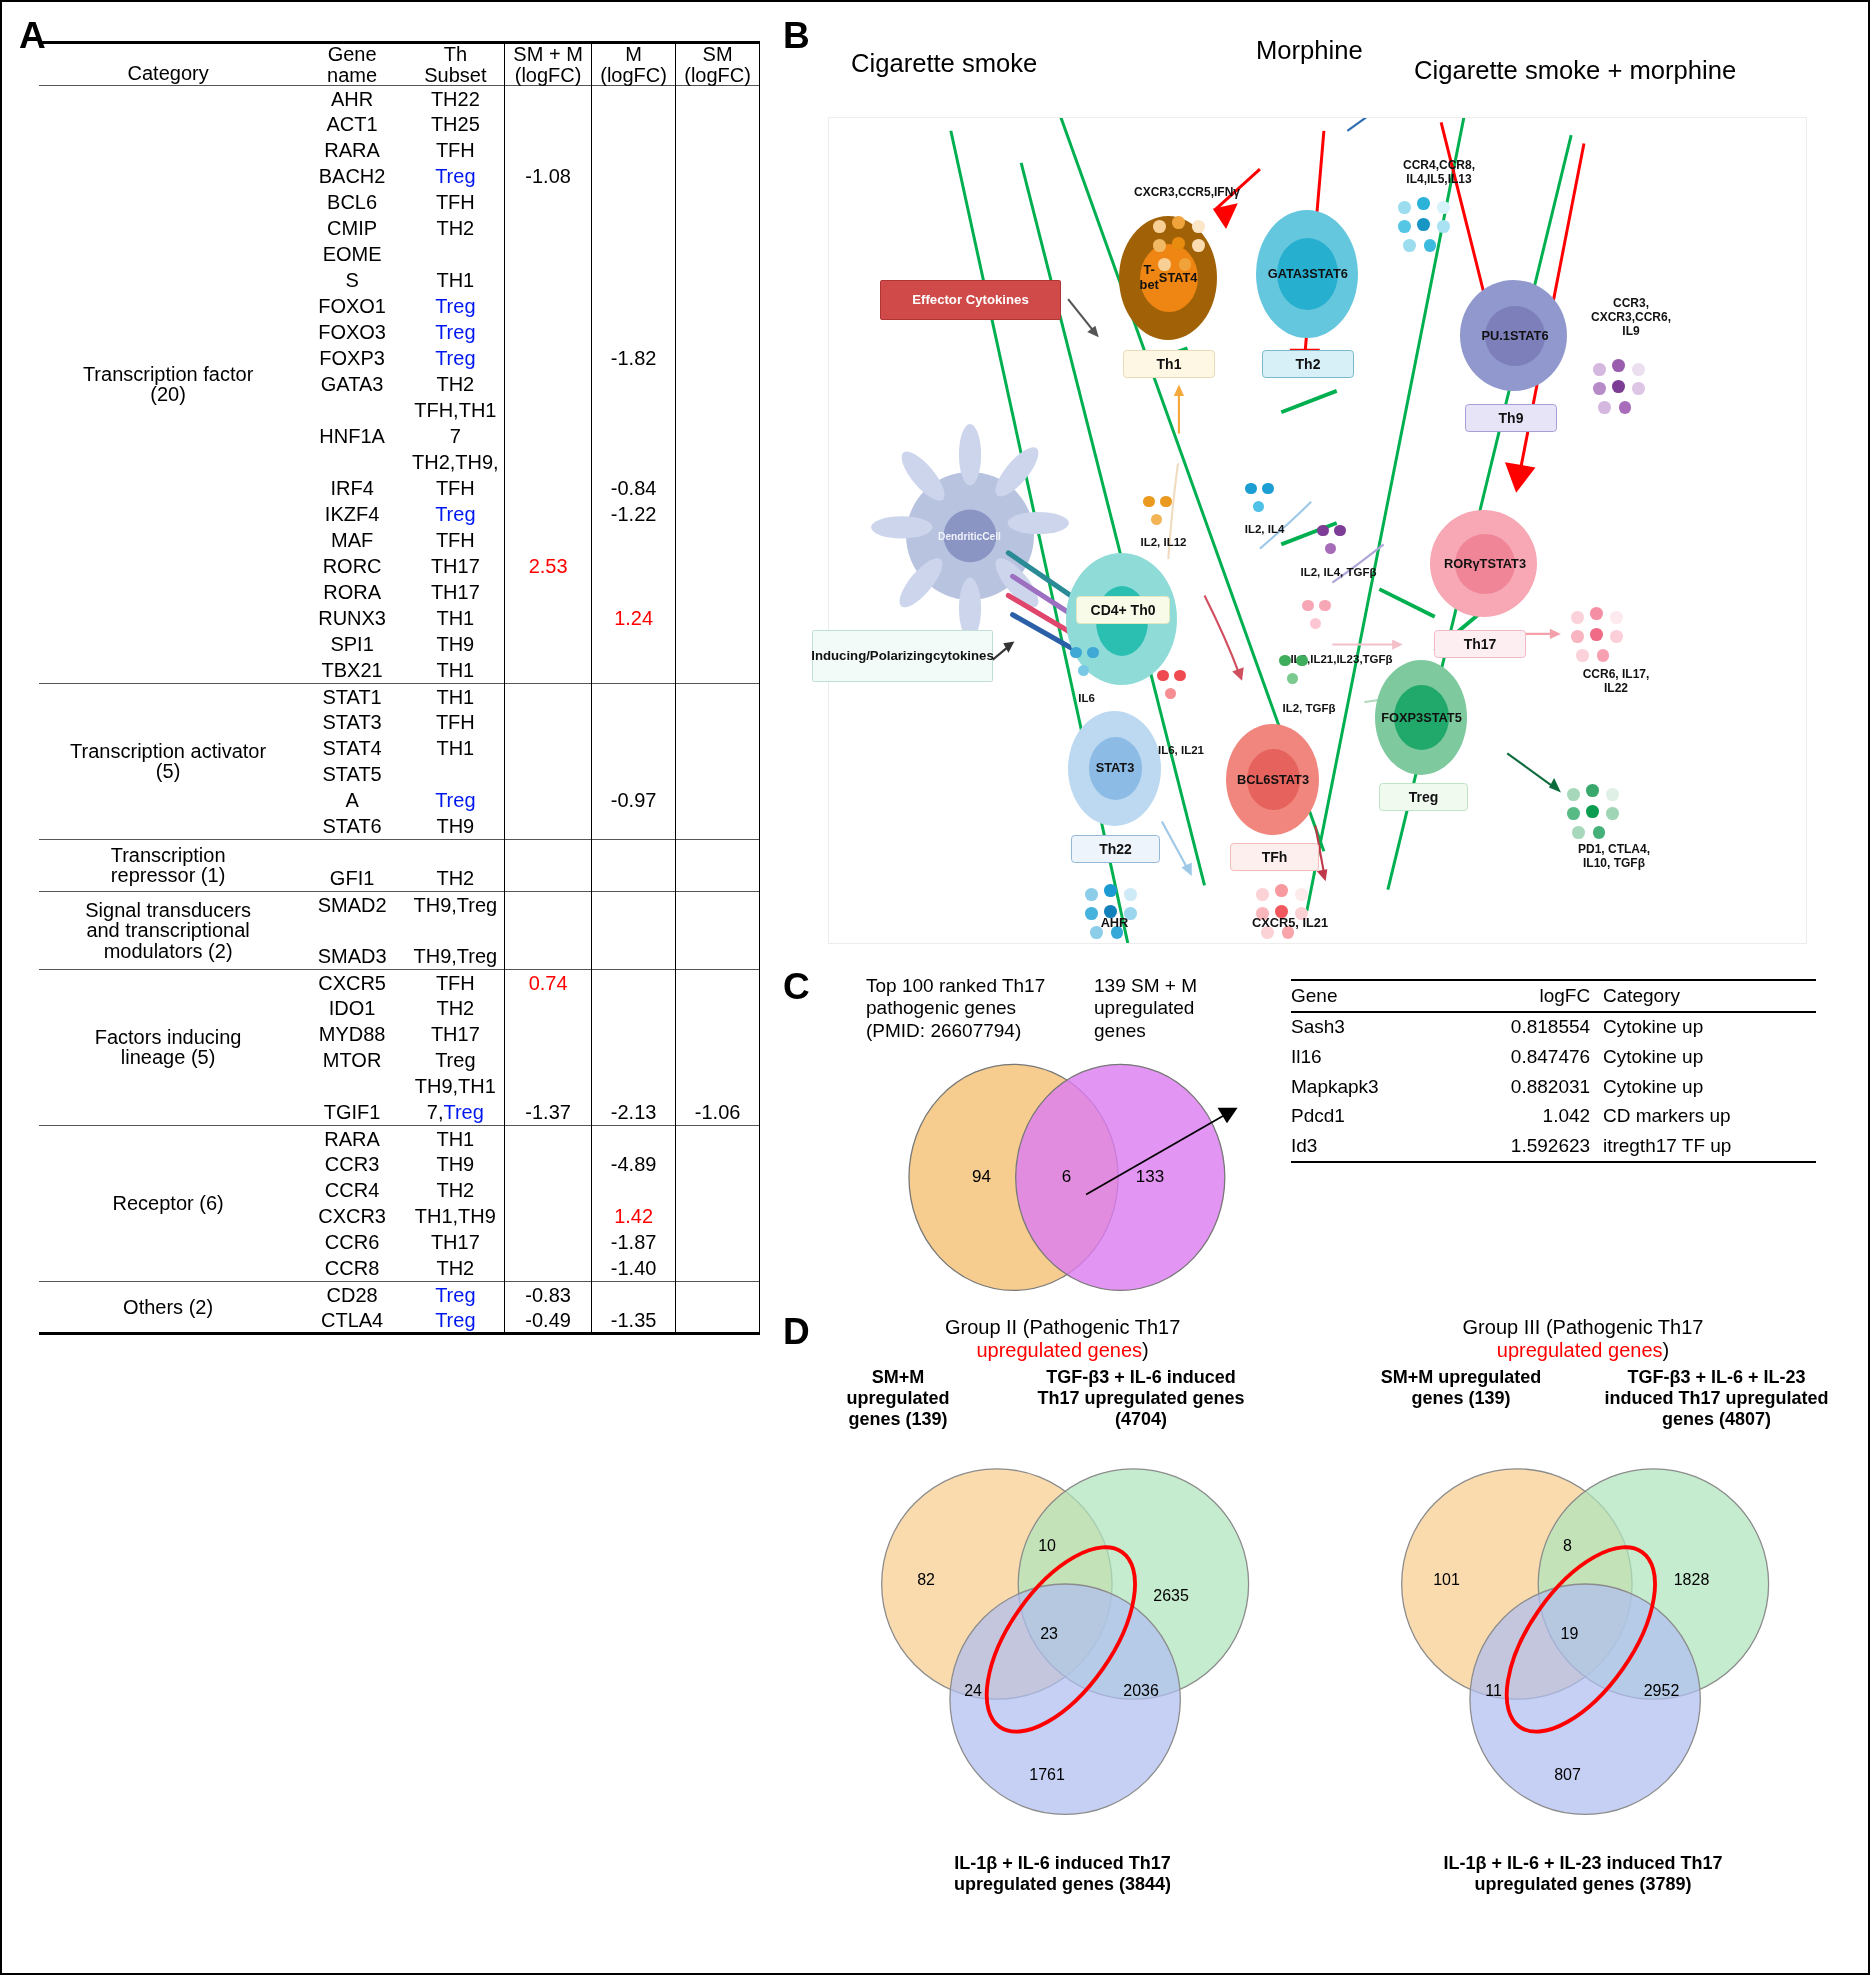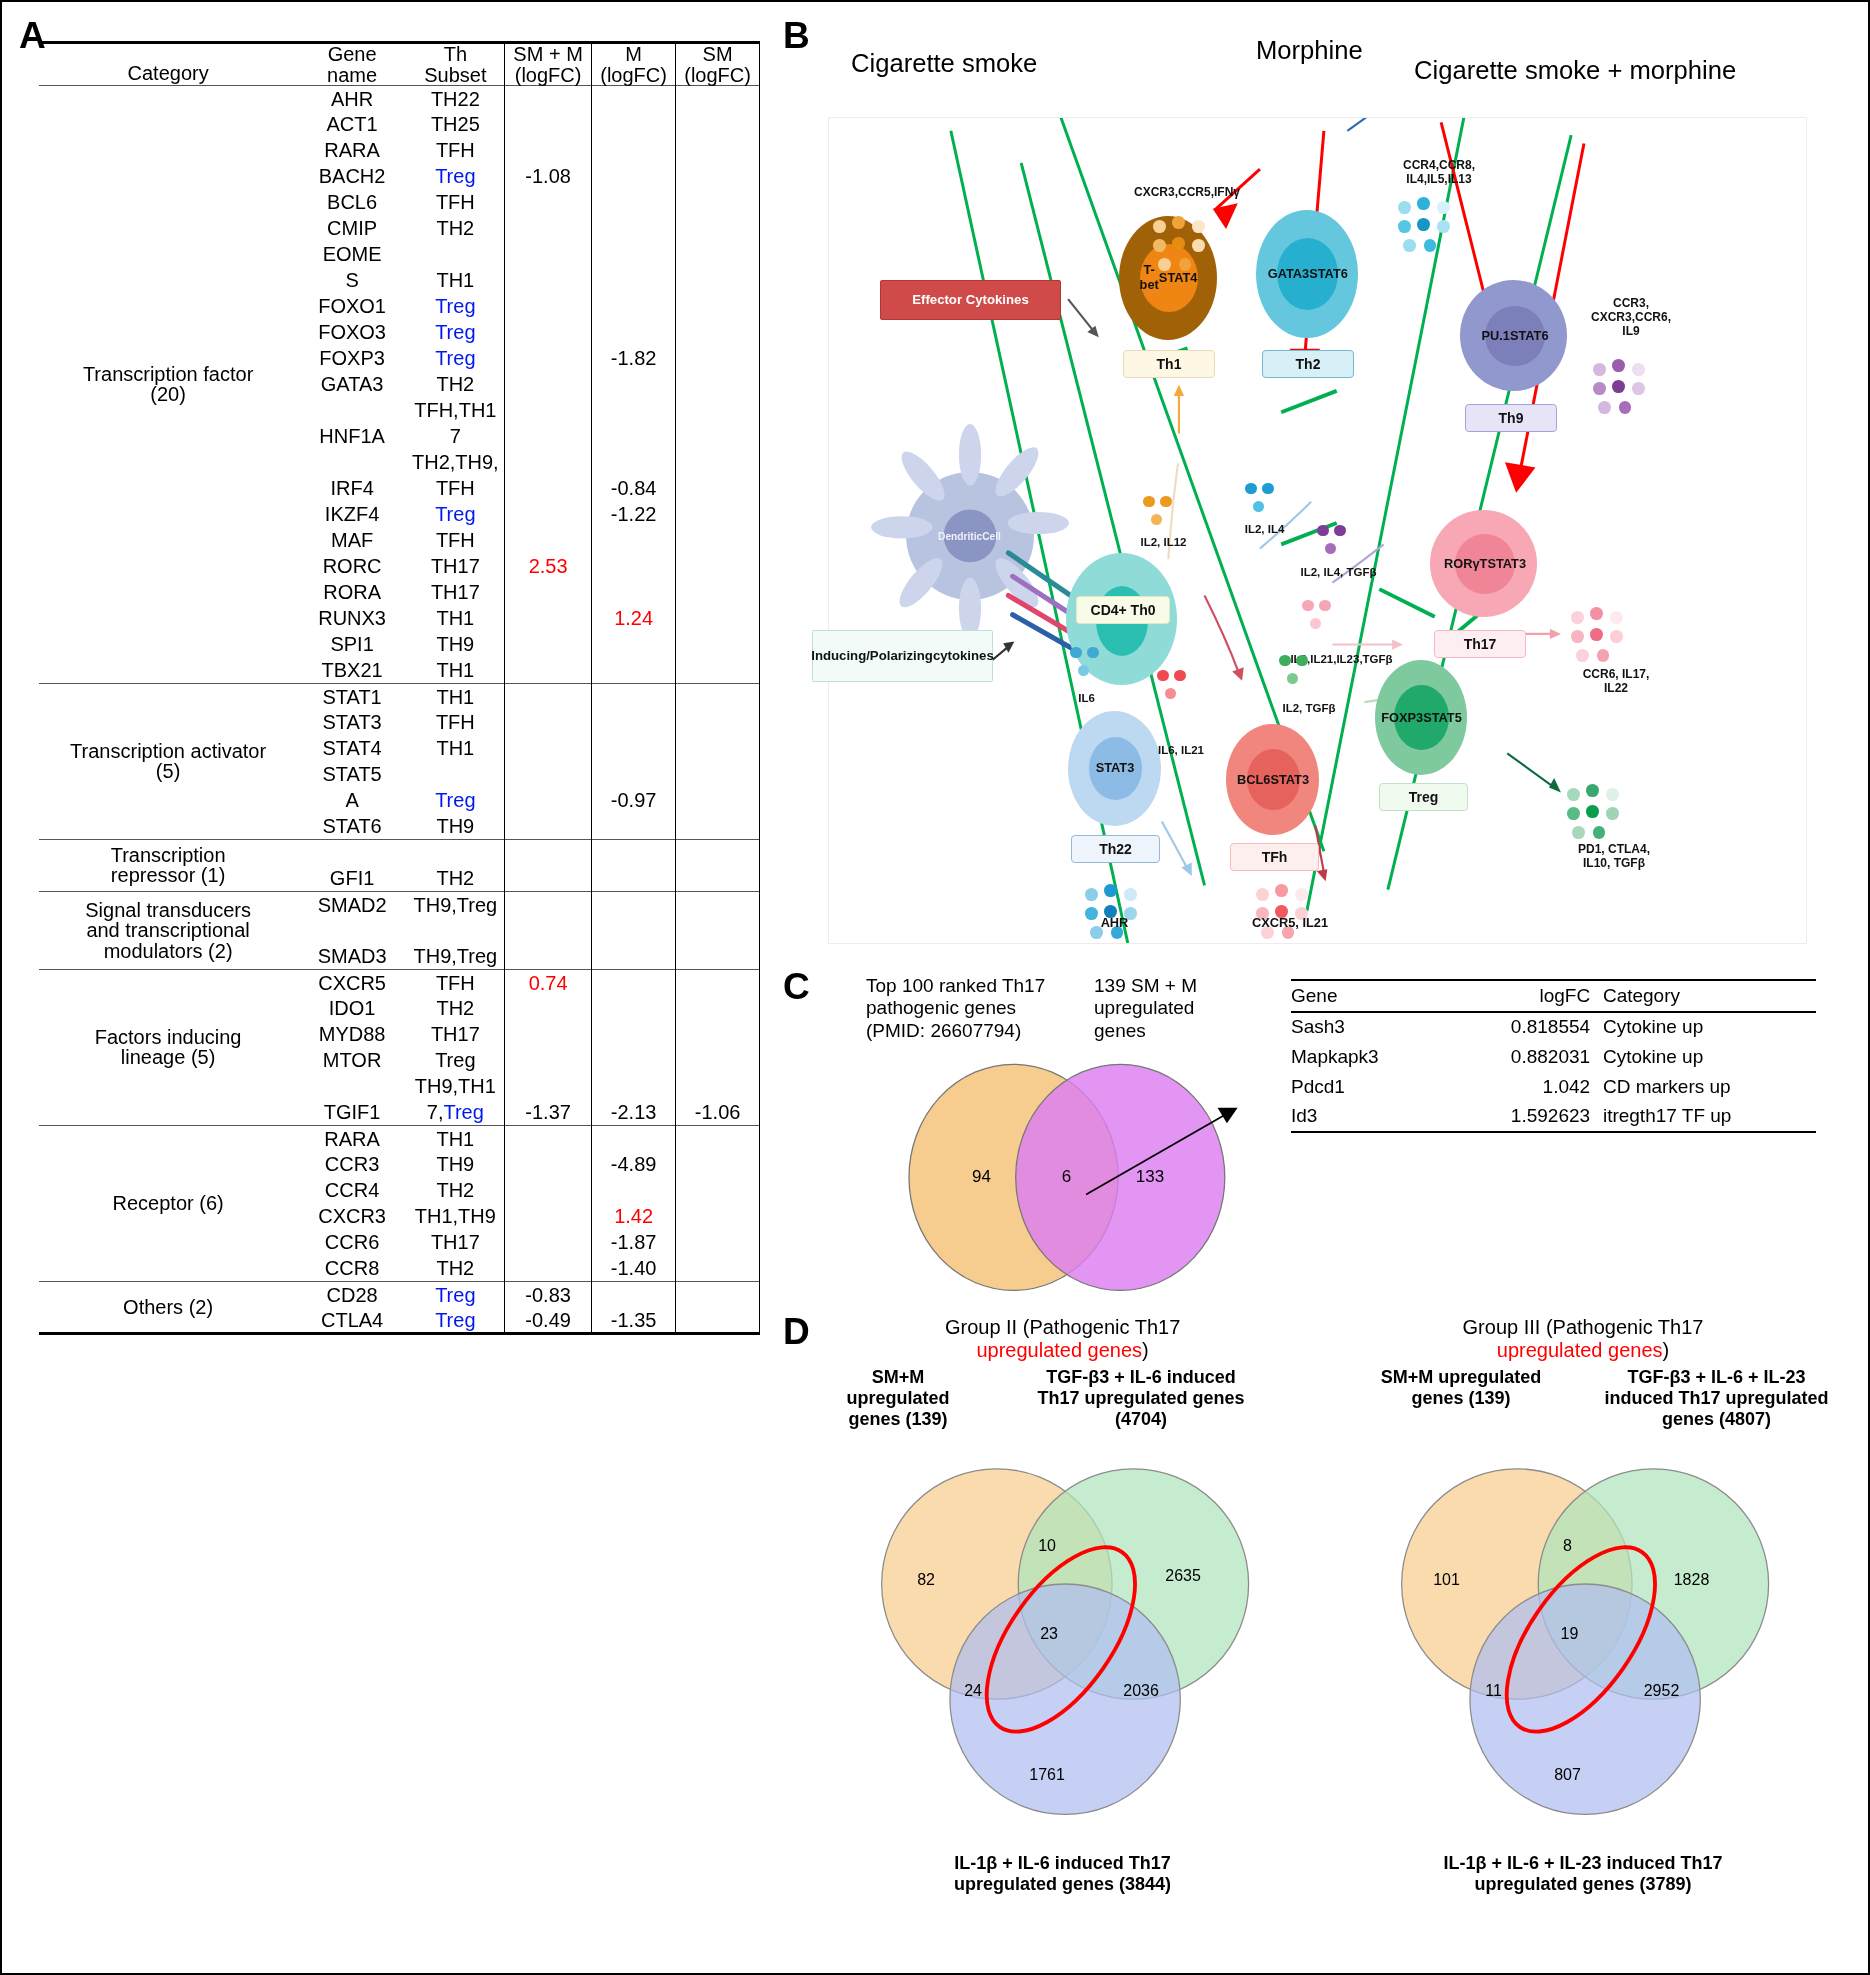--- a/index.html
+++ b/index.html
@@ -800,20 +800,25 @@
         <td class="cmid">Category</td>
       </tr>
         </thead>
       <tbody id="tbodyC">
           <tr>
             <td>Sash3</td>
             <td class="cf">0.818554</td>
             <td>Cytokine up</td>
           </tr>
           <tr>
+            <td>Il16</td>
+            <td class="cf">0.847476</td>
+            <td>Cytokine up</td>
+          </tr>
+          <tr>
             <td>Mapkapk3</td>
             <td class="cf">0.882031</td>
             <td>Cytokine up</td>
           </tr>
           <tr>
             <td>Pdcd1</td>
             <td class="cf">1.042</td>
             <td>CD markers up</td>
           </tr>
           <tr>
@@ -833,21 +838,21 @@
           <div class="dsub" style="left: 0px; top: 60px; width: 179px;">SM+M<br>upregulated<br>genes (139)</div>
           <div class="dsub" style="left: 183px; top: 60px; width: 299px;">TGF-β3 + IL-6 induced<br>Th17 upregulated genes<br>(4704)</div>
           <svg width="508" height="384" style="position: absolute; left: 0px; top: 149px;" viewBox="0 0 1190 900">
             <circle cx="440" cy="300" r="270" fill="#f7cd8f" fill-opacity="0.72" stroke="#8c8c8c" stroke-width="3"></circle>
             <circle cx="760" cy="300" r="270" fill="#aee5bd" fill-opacity="0.72" stroke="#8c8c8c" stroke-width="3"></circle>
             <circle cx="600" cy="570" r="270" fill="#aebef0" fill-opacity="0.72" stroke="#8c8c8c" stroke-width="3"></circle>
             <ellipse cx="590" cy="430" rx="120" ry="250" transform="rotate(35 590 430)" fill="none" stroke="#ff0000" stroke-width="9"></ellipse>
           </svg>
           <div class="dnum" style="left: 92px; top: 264px; width: 51px;">82</div>
           <div class="dnum" style="left: 213px; top: 230px; width: 51px;">10</div>
-          <div class="dnum" style="left: 337px; top: 260px; width: 51px; margin-left: 12px;">2635</div>
+          <div class="dnum" style="left: 337px; top: 280px; width: 51px;">2635</div>
           <div class="dnum" style="left: 215px; top: 318px; width: 51px;">23</div>
           <div class="dnum" style="left: 139px; top: 375px; width: 51px;">24</div>
           <div class="dnum" style="left: 307px; top: 375px; width: 51px;">2036</div>
           <div class="dnum" style="left: 213px; top: 459px; width: 51px;">1761</div>
           <div class="vbot" style="left: 0px; top: 546px;">IL-1β + IL-6 induced Th17<br>upregulated genes (3844)</div>
         </div>
         <div class="dgroup" style="left: 546px; top: 0px;">
           <div class="dtitle" style="left: 0px; top: 8.5px;">Group III (Pathogenic Th17<br><span style="color:#ff0000">upregulated genes</span>)</div>
           <div class="dsub" style="left: 0px; top: 60px; width: 264px;">SM+M upregulated<br>genes (139)</div>
           <div class="dsub" style="left: 264px; top: 60px; width: 247px;">TGF-β3 + IL-6 + IL-23<br>induced Th17 upregulated<br>genes (4807)</div>

